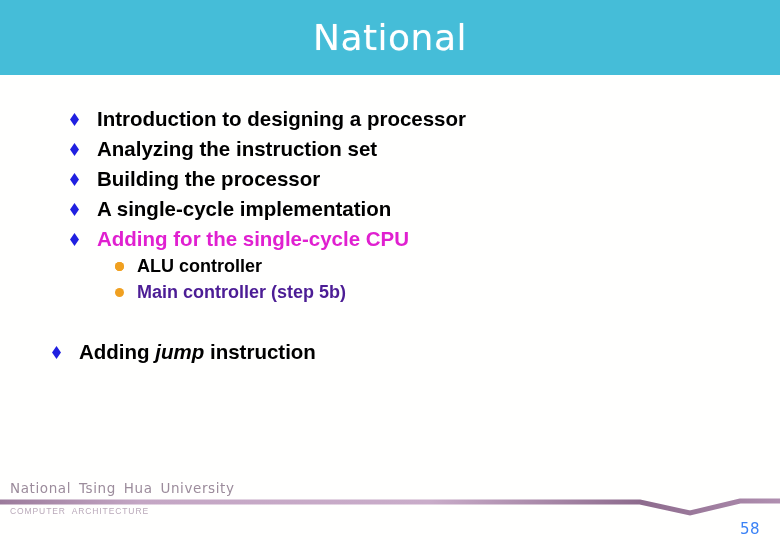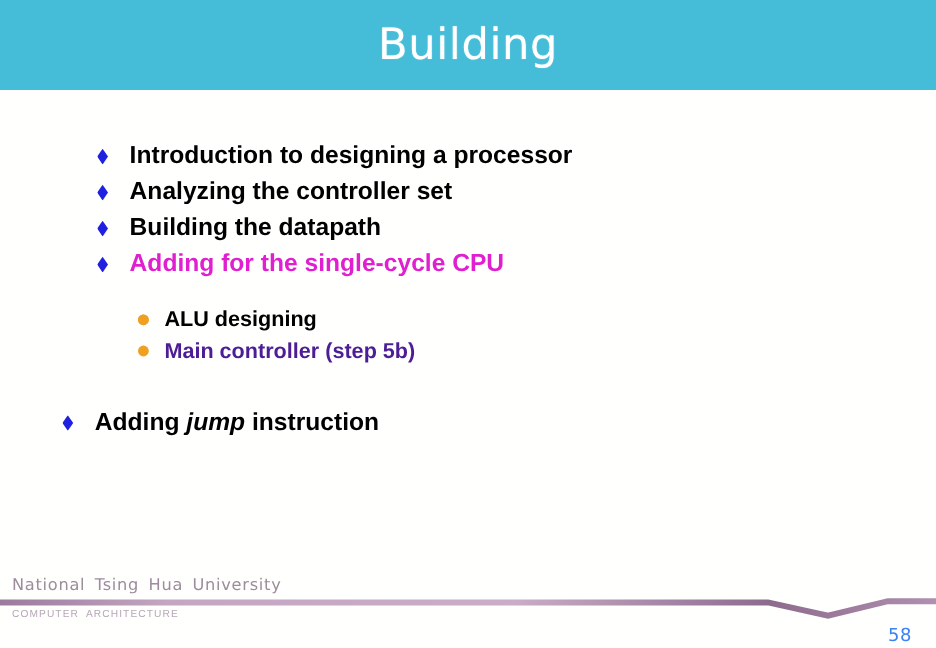--- a/index.html
+++ b/index.html
@@ -54,21 +54,21 @@
   .body-area {
     position: absolute;
     left: 0;
     top: 75px;
     width: 780px;
     height: 410px;
   }
 
   ul.level1 {
     list-style: none;
-    margin: 15px;
+    margin: 4px;
     padding: 0;
     position: absolute;
     left: 62px;
     top: 25px;
     width: 700px;
   }
 
   li.l1 {
     position: relative;
     padding-left: 31px;
@@ -192,50 +192,54 @@
     color: #3b82f6;
     letter-spacing: 0.5px;
   }
 </style>
 </head>
 <body>
 
 <div class="slide">
 
   <div class="title-band"></div>
-  <div class="slide-title">Building</div>
+  <div class="slide-title">National</div>
 
   <div class="body-area">
 
     <ul class="level1">
       <li class="l1">
         <span class="bullet-diamond"></span>
         <span>Introduction to designing a processor</span>
       </li>
       <li class="l1">
         <span class="bullet-diamond"></span>
-        <span>Analyzing the controller set</span>
-      </li>
-      <li class="l1">
-        <span class="bullet-diamond"></span>
-        <span>Building the datapath</span>
+        <span>Analyzing the instruction set</span>
+      </li>
+      <li class="l1">
+        <span class="bullet-diamond"></span>
+        <span>Building the processor</span>
+      </li>
+      <li class="l1">
+        <span class="bullet-diamond"></span>
+        <span>A single-cycle implementation</span>
       </li>
       <li class="l1 magenta">
         <span class="bullet-diamond"></span>
         <span>Adding for the single-cycle CPU</span>
       </li>
     </ul>
 
     <ul class="level2">
       <li class="l2">
         <span class="bullet-dot"></span>
       </li>
       <li class="l2">
         <span class="bullet-dot"></span>
-        <span>ALU designing</span>
+        <span>ALU controller</span>
       </li>
       <li class="l2 magenta">
         <span class="bullet-dot"></span>
         <span>Main controller (step 5b)</span>
       </li>
     </ul>
 
     <ul class="level1-tail">
       <li class="l1">
         <span class="bullet-diamond"></span>

